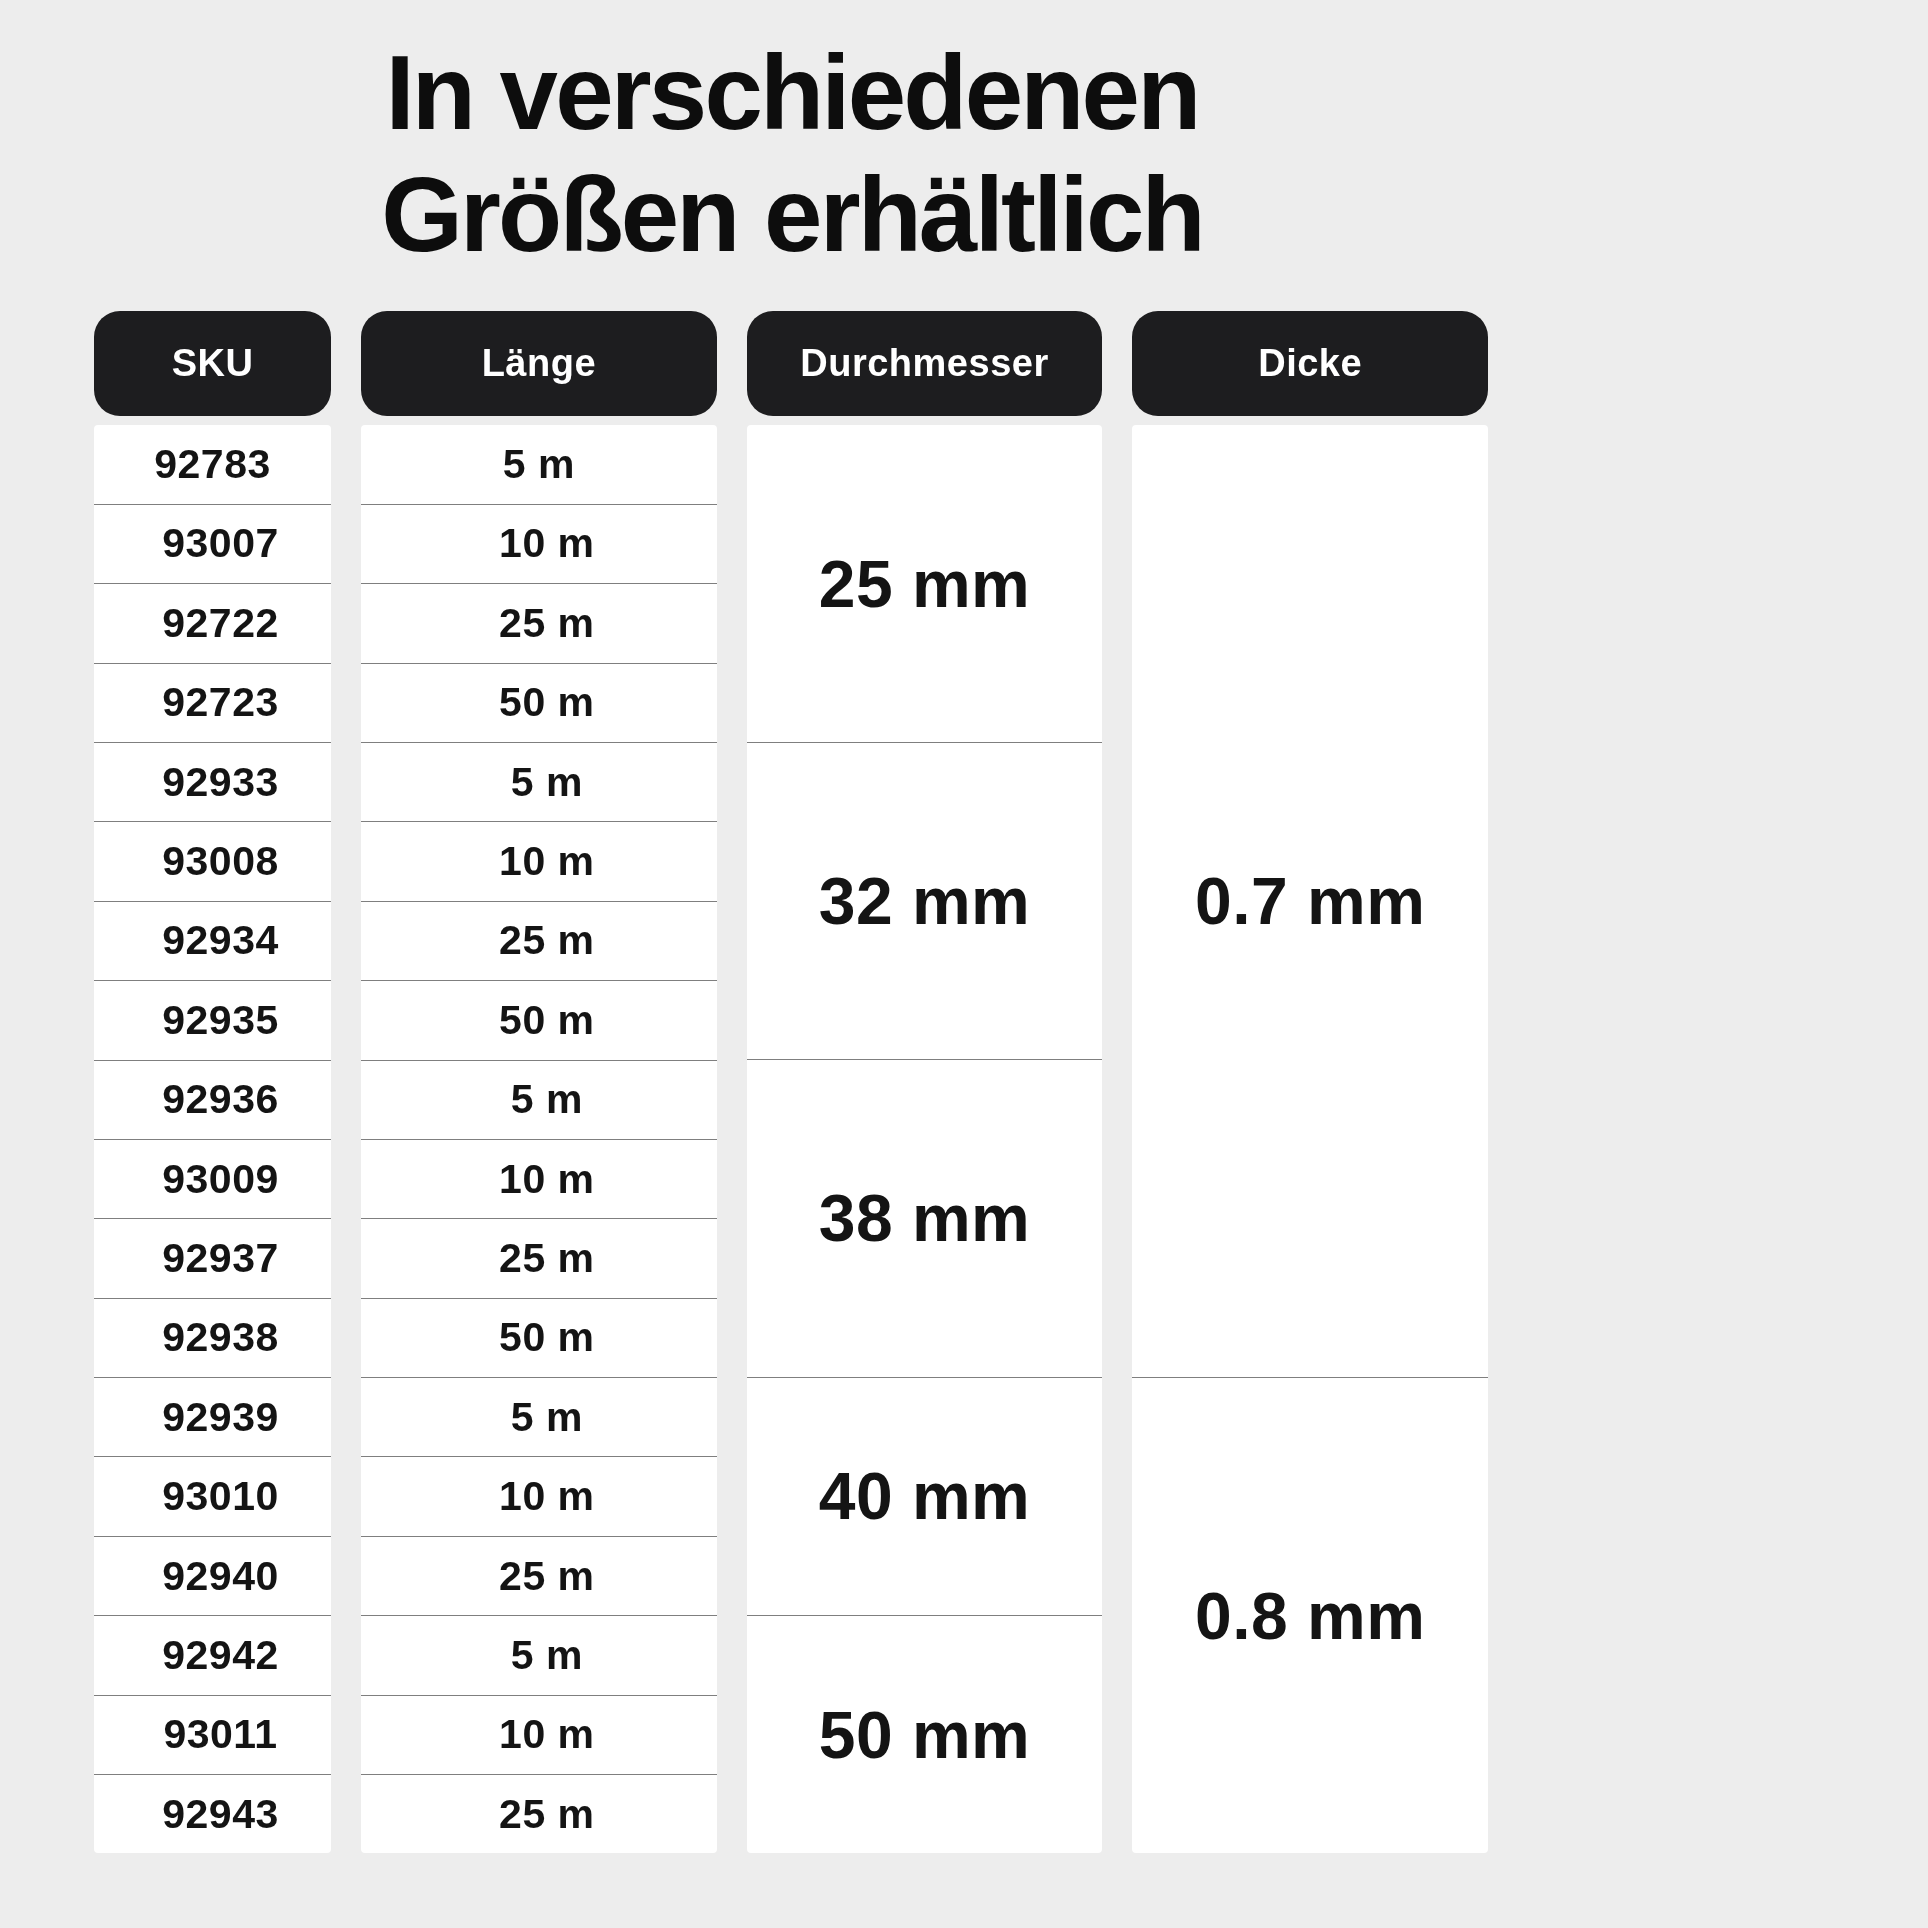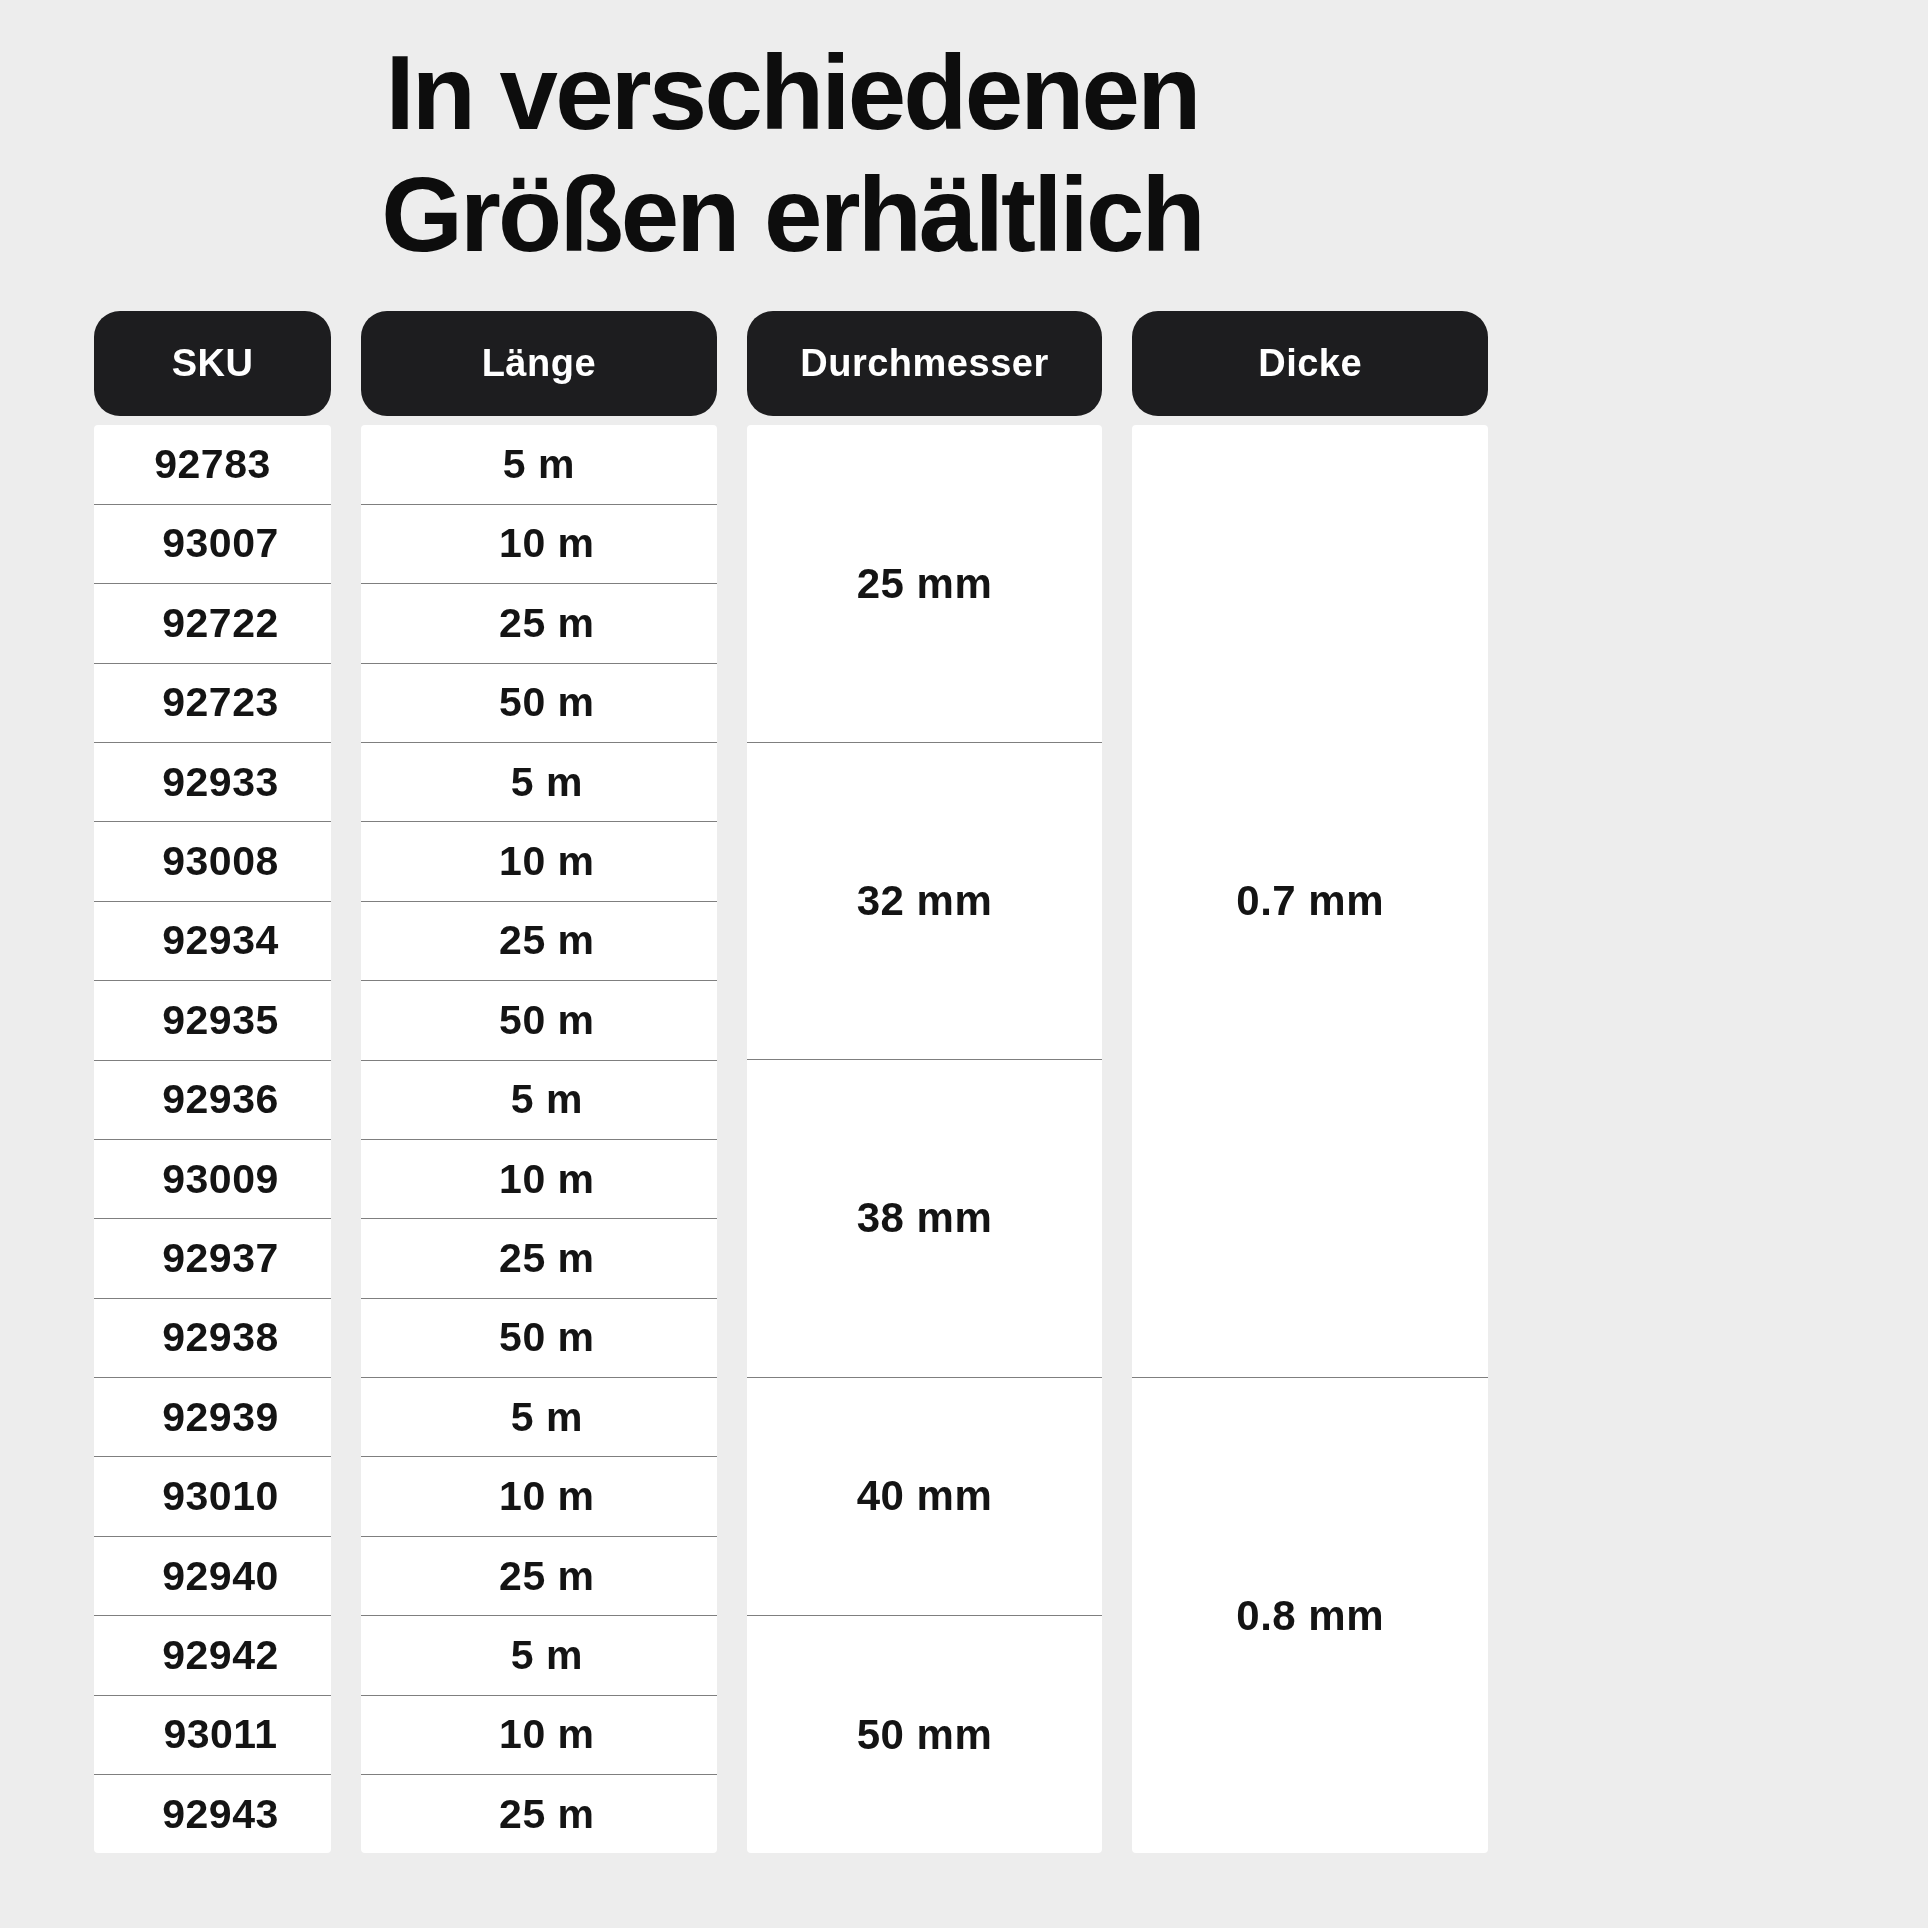--- a/index.html
+++ b/index.html
@@ -60,21 +60,21 @@
     display:flex;align-items:center;justify-content:center;
     font-size:41px;
     font-weight:600;
     color:var(--text);
     letter-spacing:0.5px;
   }
   .row + .row{border-top:1.9px solid var(--divider);padding-left:16px;}
   .group{
     flex-basis:0;
     display:flex;align-items:center;justify-content:center;
-    font-size:42px;
+    font-size:66px;
     font-weight:700;
     color:var(--text);
     letter-spacing:0.5px;
   }
   .group + .group{border-top:1.9px solid var(--divider);}
 </style>
 </head>
 <body>
 
 <div class="canvas">

